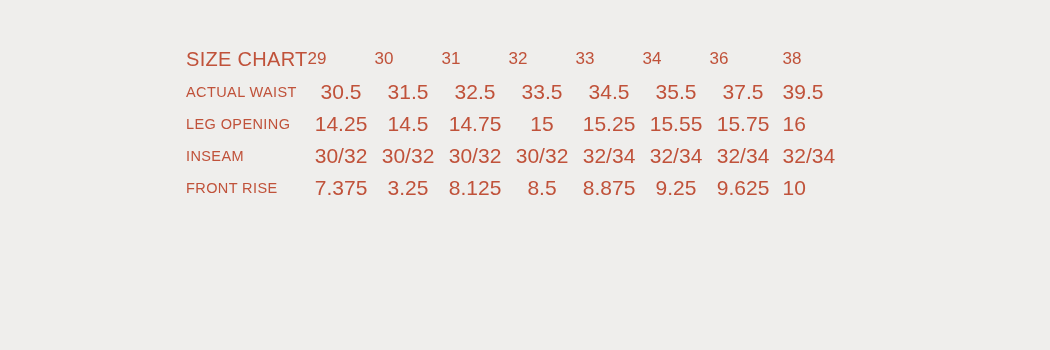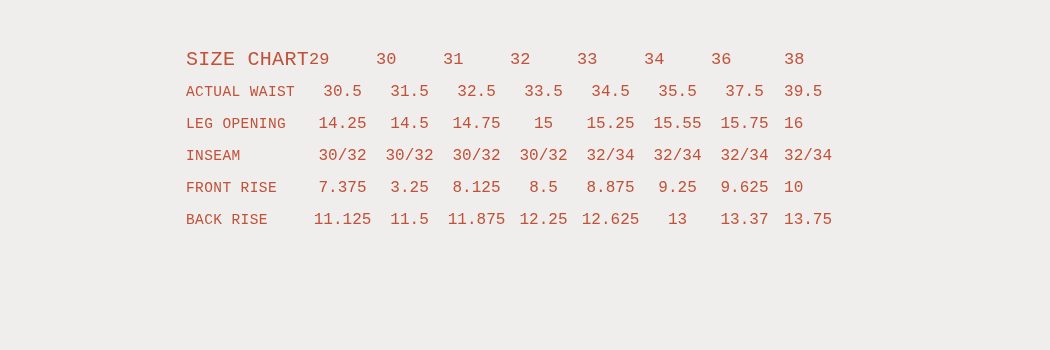--- a/index.html
+++ b/index.html
@@ -12,21 +12,20 @@
     background: #efeeec;
     font-family: "Liberation Sans", sans-serif;
     overflow: hidden;
   }
   .chart-wrap {
     position: absolute;
     left: 0;
     top: 0;
     width: 1050px;
     height: 350px;
-    font-family: Liberation Mono, monospace;
   }
   table.size-chart {
     position: absolute;
     left: 186px;
     top: 42px;
     border-collapse: collapse;
     border-spacing: 0;
   }
   table.size-chart td,
   table.size-chart th {
@@ -63,21 +62,21 @@
     font-size: 17px;
     font-weight: bold;
     text-align: left;
     width: 67px;
     height: 34px;
     vertical-align: middle;
     color: #bf4e32;
   }
   
   .val {
-    font-size: 16px;
+    font-size: 21px;
     text-align: center;
     width: 67px;
     height: 32px;
     vertical-align: middle;
     color: #c0523a;
   }
   
   .size-head.col-last,
   .val.col-last {
     text-align: left;
@@ -147,27 +146,16 @@
         <td class="val">7.375</td>
         <td class="val">3.25</td>
         <td class="val">8.125</td>
         <td class="val">8.5</td>
         <td class="val">8.875</td>
         <td class="val">9.25</td>
         <td class="val">9.625</td>
         <td class="val col-last">10</td>
       </tr>
 
-      <tr>
-        <td class="row-label">BACK RISE</td>
-        <td class="val">11.125</td>
-        <td class="val">11.5</td>
-        <td class="val">11.875</td>
-        <td class="val">12.25</td>
-        <td class="val">12.625</td>
-        <td class="val">13</td>
-        <td class="val">13.37</td>
-        <td class="val col-last">13.75</td>
-      </tr>
 
     </tbody>
   </table>
 </div>
 
 </body></html>

